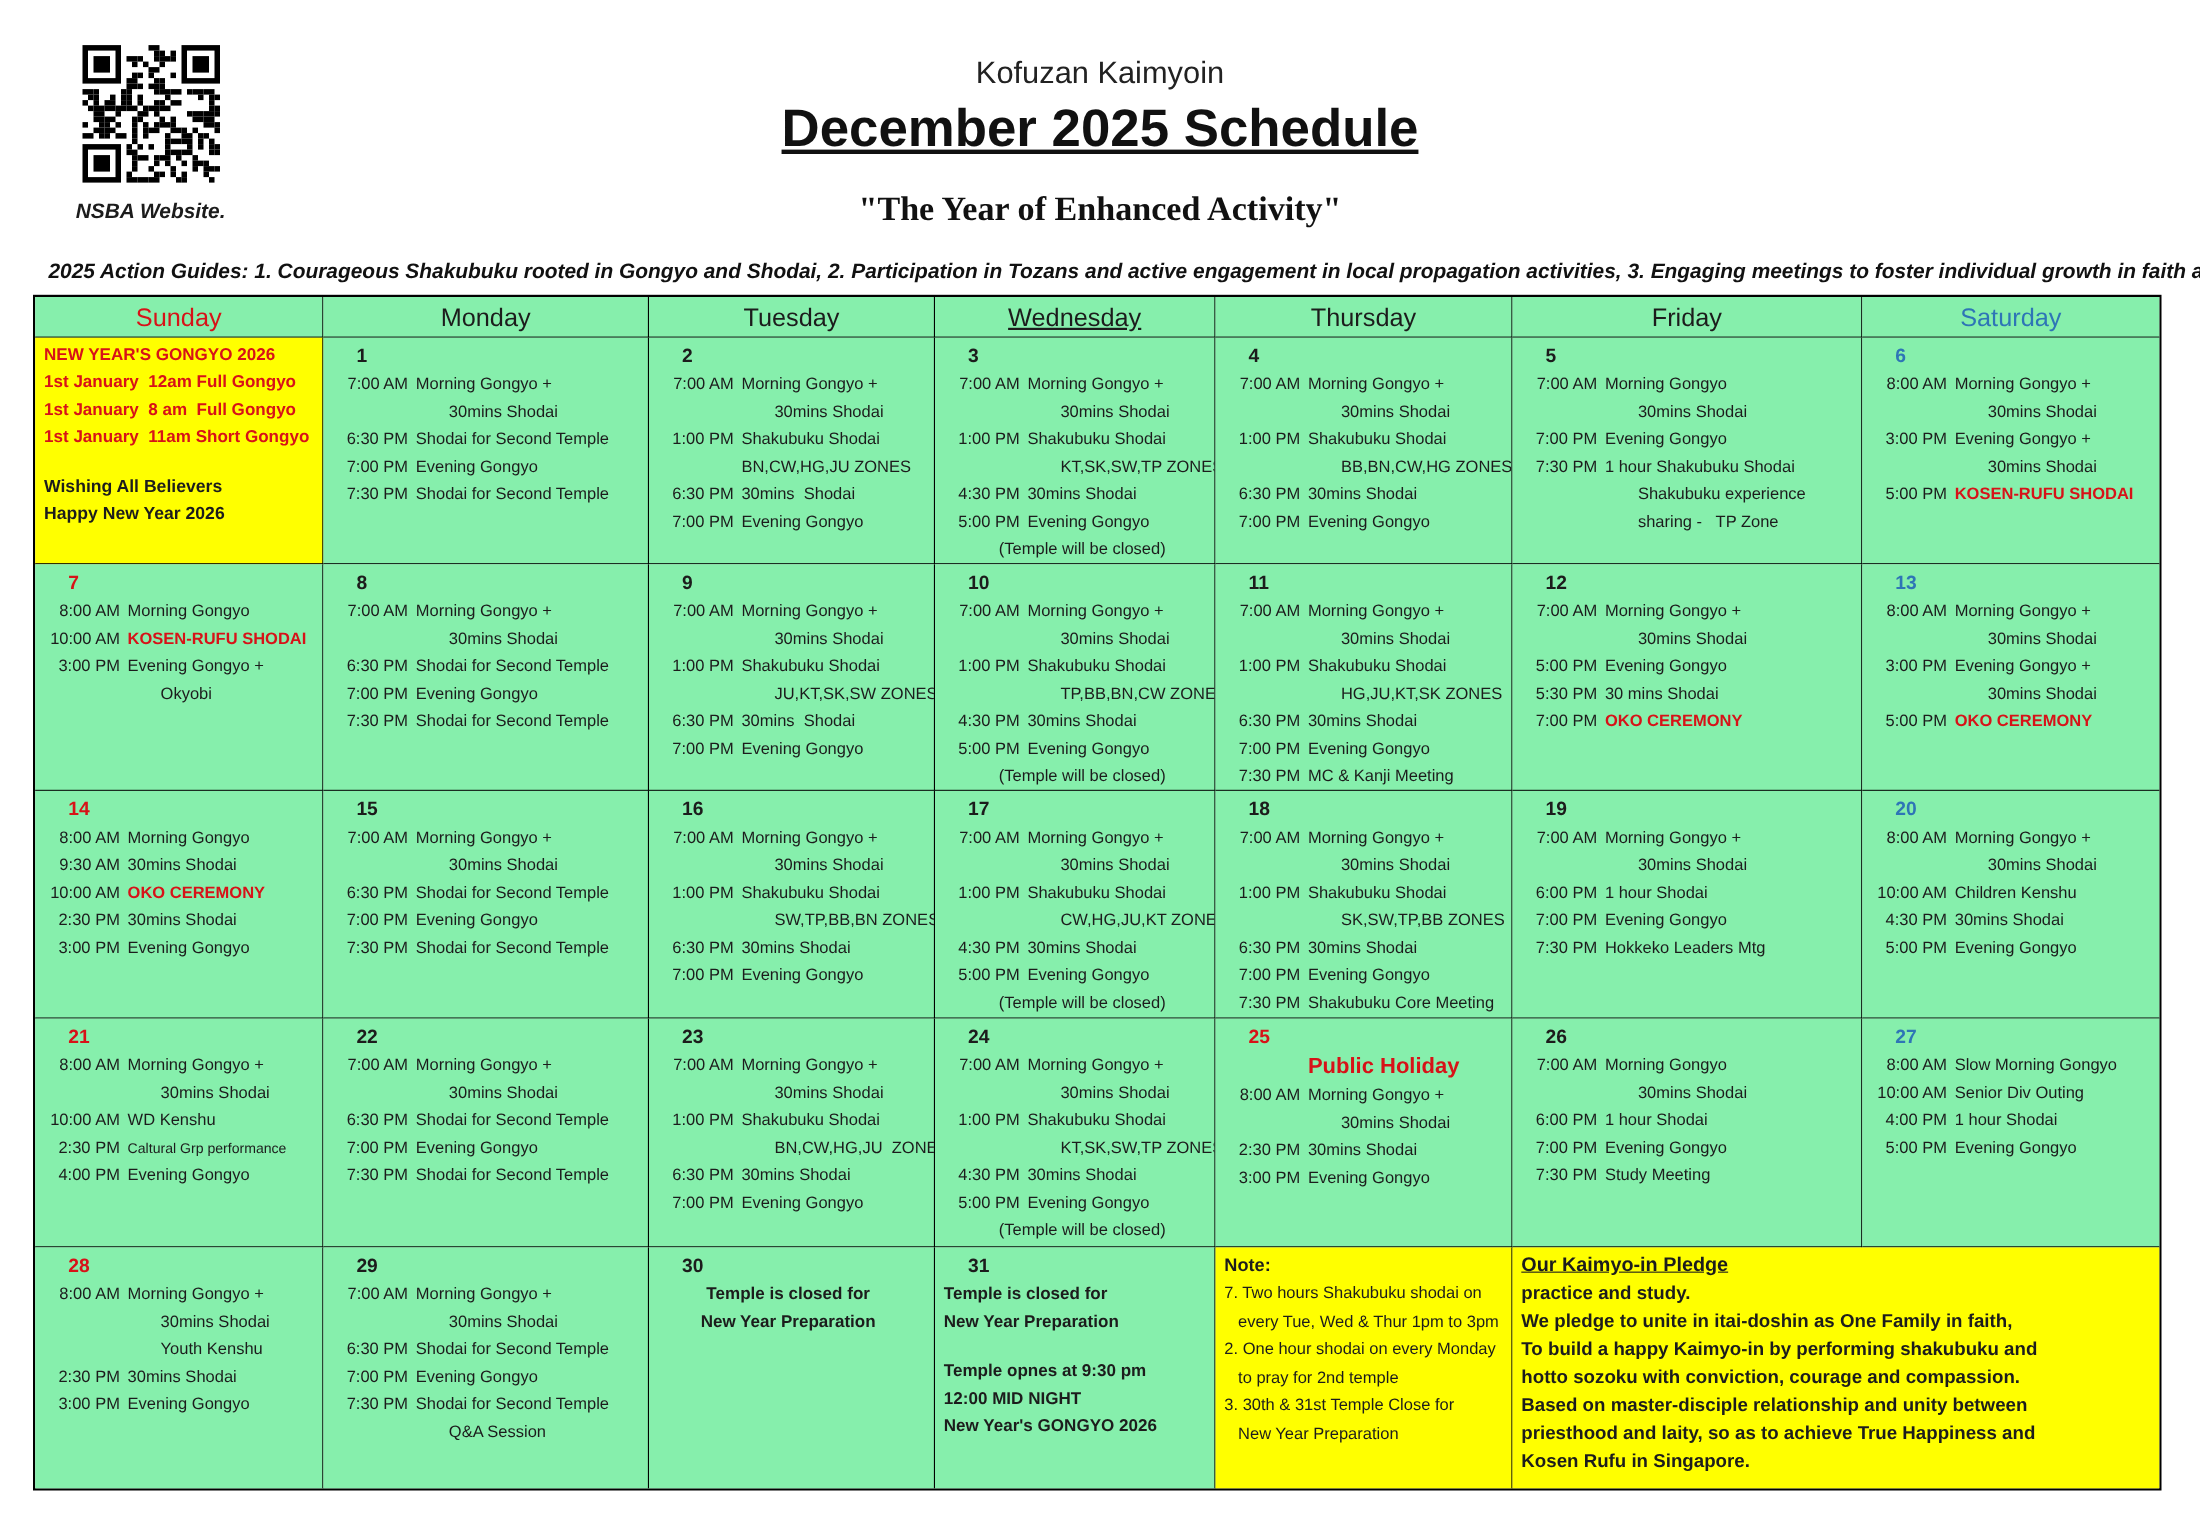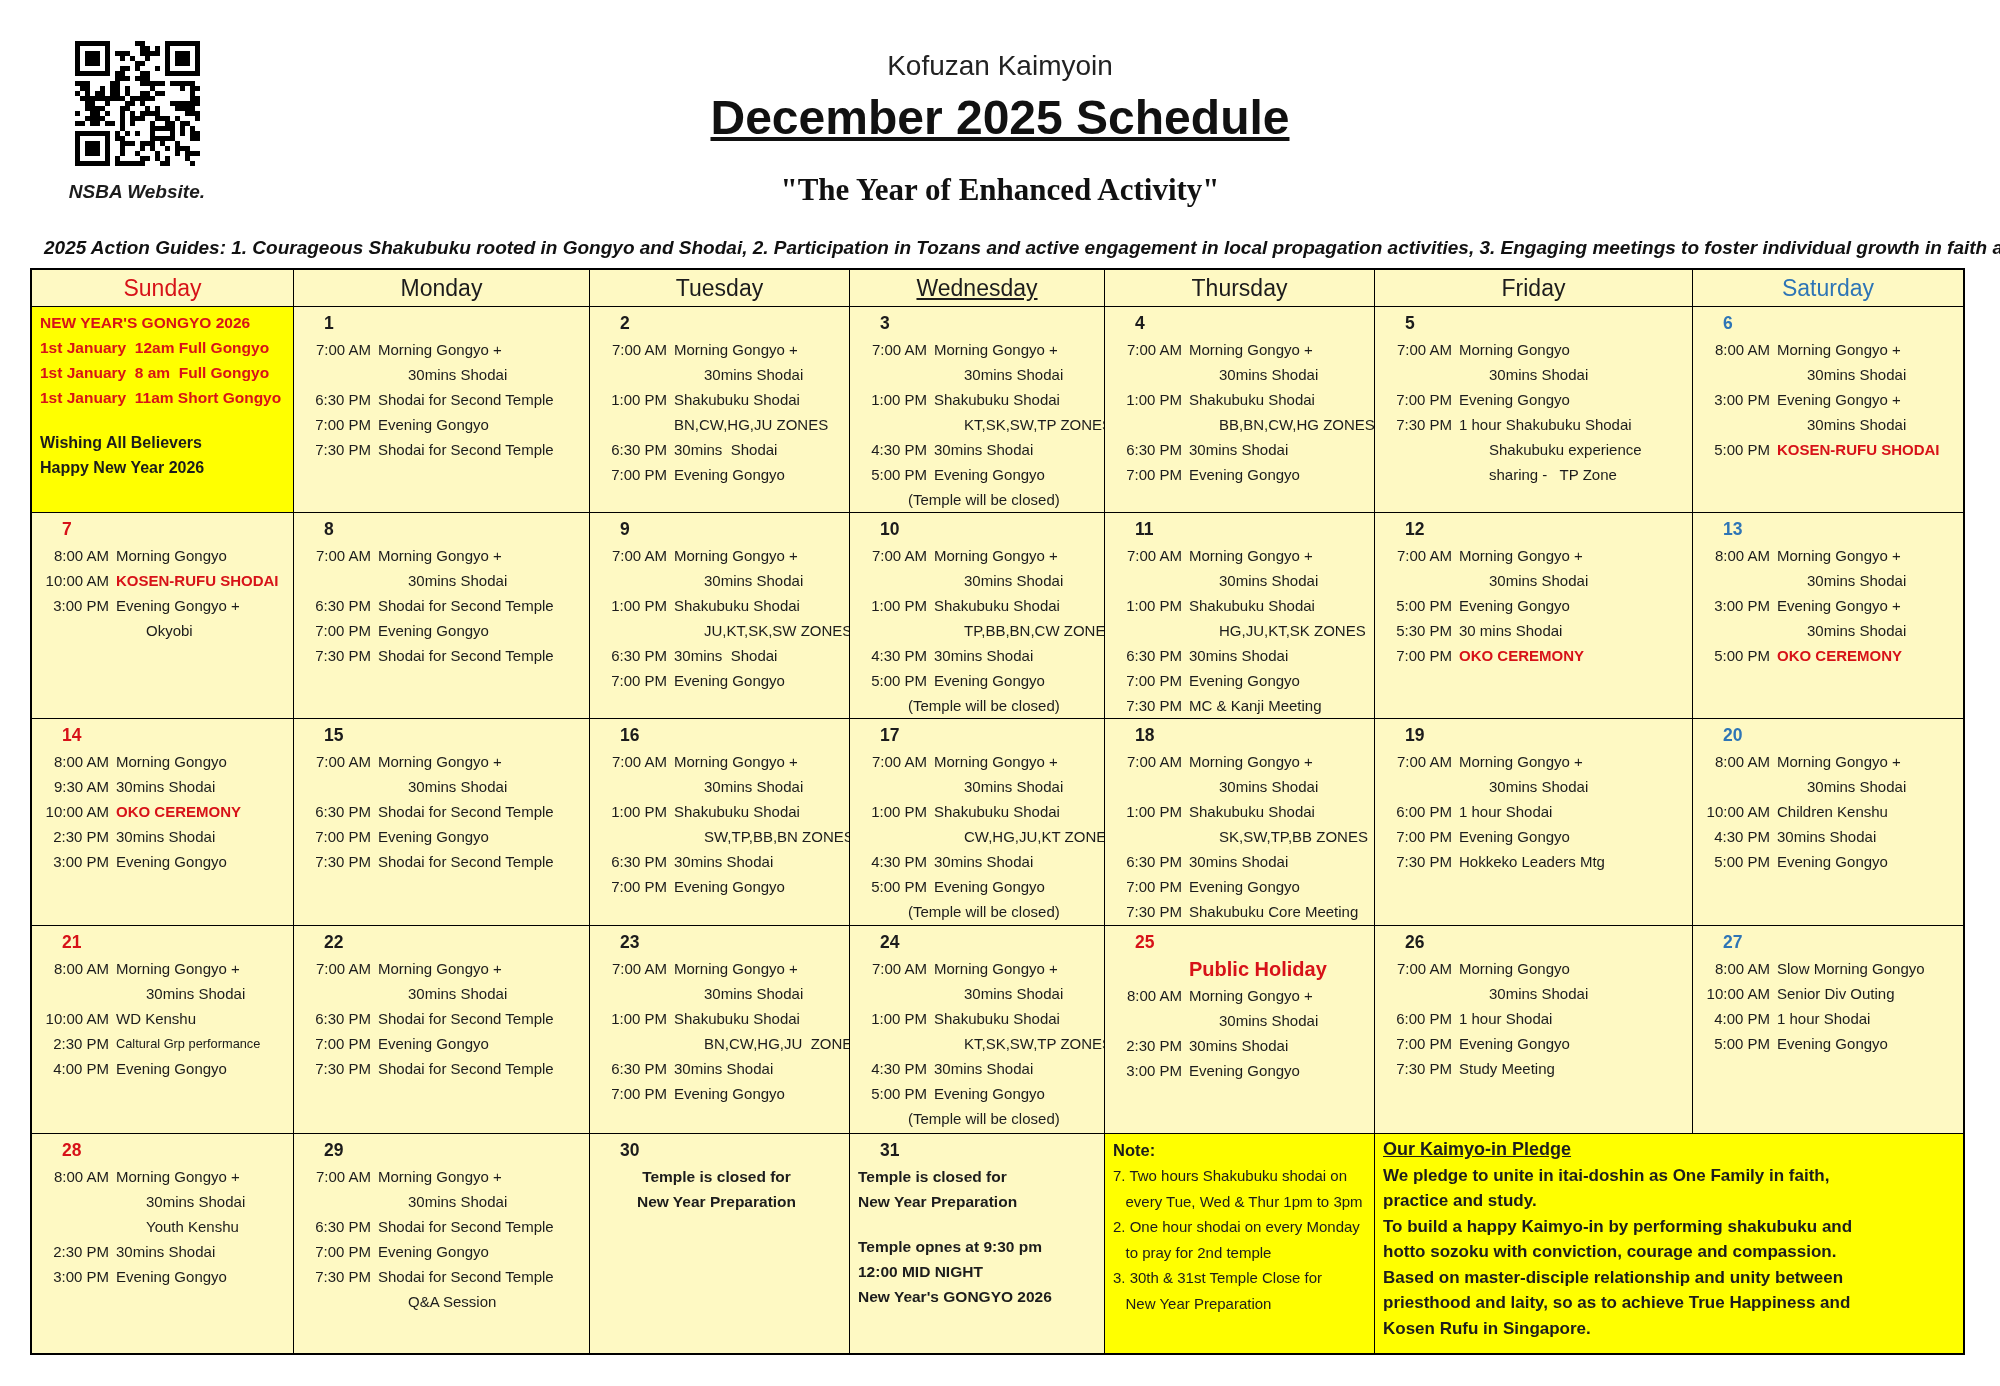--- a/index.html
+++ b/index.html
@@ -22,21 +22,21 @@
   .guides{position:absolute;top:237px;left:44px;font-size:19px;font-weight:700;font-style:italic;white-space:nowrap;color:#111;}
 
   #calendar{
     position:absolute;left:30px;top:268px;
     display:grid;
     grid-template-columns:262px 296px 260px 255px 270px 318px 270px;
     grid-template-rows:37px 206px 206px 207px 208px 219px;
     border:2px solid #000;
     background:#fff;
   }
-  .cell{border-right:1px solid #000;border-bottom:1px solid #000;padding:3px 4px 0 4px;overflow:hidden;background:#fef9c3;}
+  .cell{border-right:1px solid #000;border-bottom:1px solid #000;padding:3px 4px 0 4px;overflow:hidden;background:#86efac;}
   .cell.lastcol{border-right:none;}
   .cell.lastrow{border-bottom:none;}
   .cell.yellow{background:var(--yellow);}
   .dayhead{display:flex;align-items:center;justify-content:center;font-size:23px;padding:0;}
 
   .dayline{padding-left:26px;font-weight:700;font-size:17.5px;min-height:27px;line-height:27px;}
   .d-r{color:var(--red);}
   .d-b{color:var(--blue);}
   .sfx{color:var(--red);margin-left:54px;font-size:20px;}
 
@@ -1120,22 +1120,22 @@
         <div class="line full notetitle">Note:</div>
         <div class="line full note">7. Two hours Shakubuku shodai on</div>
         <div class="line full note">&nbsp;&nbsp;&nbsp;every Tue, Wed &amp; Thur 1pm to 3pm</div>
         <div class="line full note">2. One hour shodai on every Monday</div>
         <div class="line full note">&nbsp;&nbsp;&nbsp;to pray for 2nd temple</div>
         <div class="line full note">3. 30th &amp; 31st Temple Close for</div>
         <div class="line full note">&nbsp;&nbsp;&nbsp;New Year Preparation</div>
       </div>
       <div class="cell yellow lastcol lastrow" style="grid-column: span 2;">
         <div class="line full pl u">Our Kaimyo-in Pledge</div>
+        <div class="line full pl">practice and study.</div>
         <div class="line full pl">We pledge to unite in itai-doshin as One Family in faith,</div>
-        <div class="line full pl">practice and study.</div>
         <div class="line full pl">To build a happy Kaimyo-in by performing shakubuku and</div>
         <div class="line full pl">hotto sozoku with conviction, courage and compassion.</div>
         <div class="line full pl">Based on master-disciple relationship and unity between</div>
         <div class="line full pl">priesthood and laity, so as to achieve True Happiness and</div>
         <div class="line full pl">Kosen Rufu in Singapore.</div>
       </div>
     </div>
 </div>
 
 </body></html>

